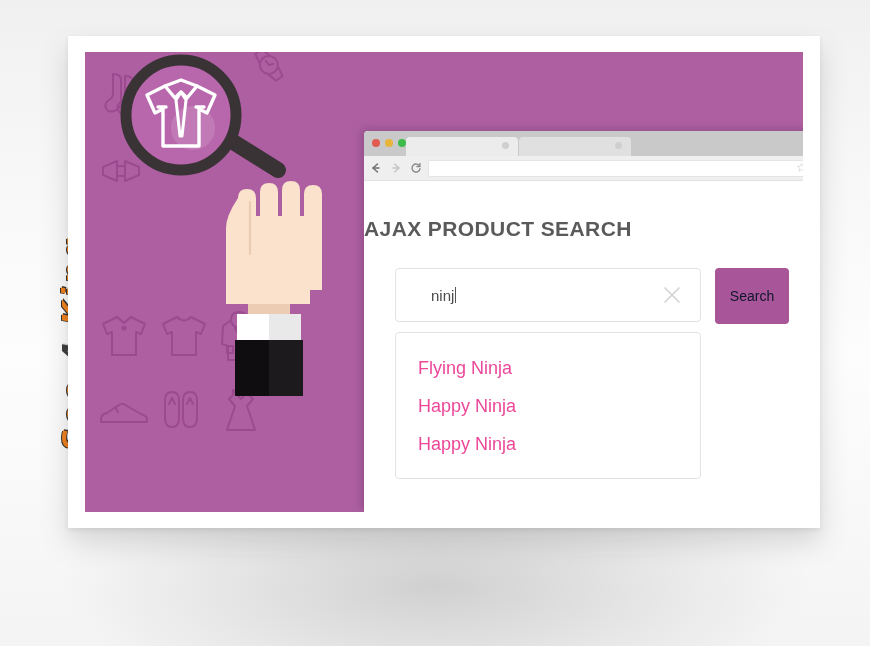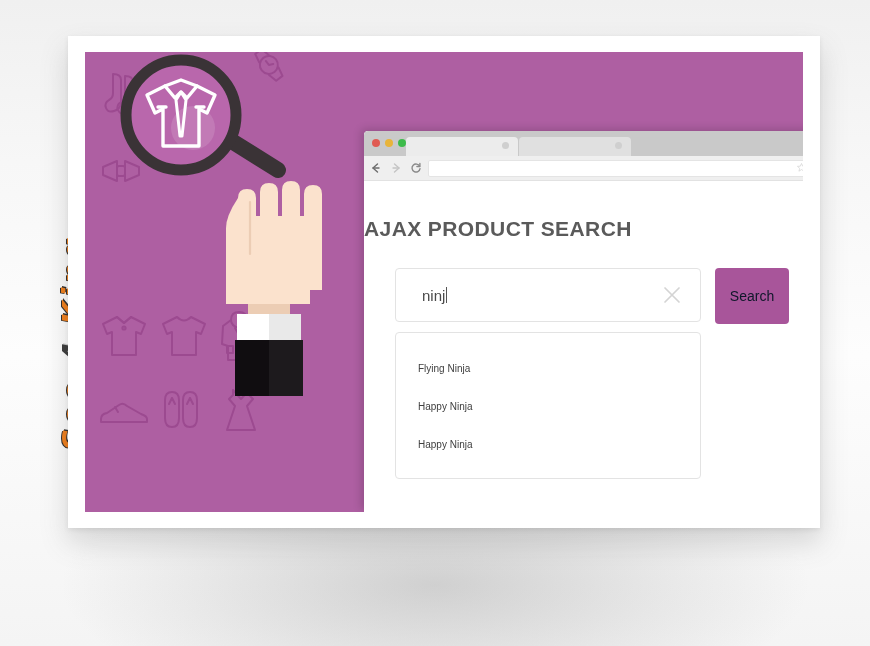--- a/index.html
+++ b/index.html
@@ -119,21 +119,21 @@
     width: 306px;
     height: 54px;
     background: #fff;
     border: 1px solid #e3e3e3;
     border-radius: 4px;
     box-sizing: border-box;
     display: flex;
     align-items: center;
   }
   .search-text {
-    margin-left: 26px;
+    margin-left: 35px;
     color: #4a4a4a;
     font-size: 15px;
     font-family: "Liberation Sans", sans-serif;
     white-space: pre;
   }
   .caret {
     display: inline-block;
     width: 1px; height: 16px;
     background: #555;
     vertical-align: -3px;
@@ -161,22 +161,22 @@
     margin: 8px 0 0 31px;
     width: 306px;
     box-sizing: border-box;
     background: #fff;
     border: 1px solid #e3e3e3;
     border-radius: 4px;
     padding: 26px 0 24px 0;
   }
   .suggest-item {
     padding: 0 0 0 22px;
-    color: #404040;
-    font-size: 10px;
+    color: #ec4899;
+    font-size: 18px;
     line-height: 19px;
     margin-bottom: 19px;
     font-family: "Liberation Sans", sans-serif;
     cursor: pointer;
   }
   .suggest-item:last-child { margin-bottom: 0; }
 
   
   .watermark {
     position: absolute;

